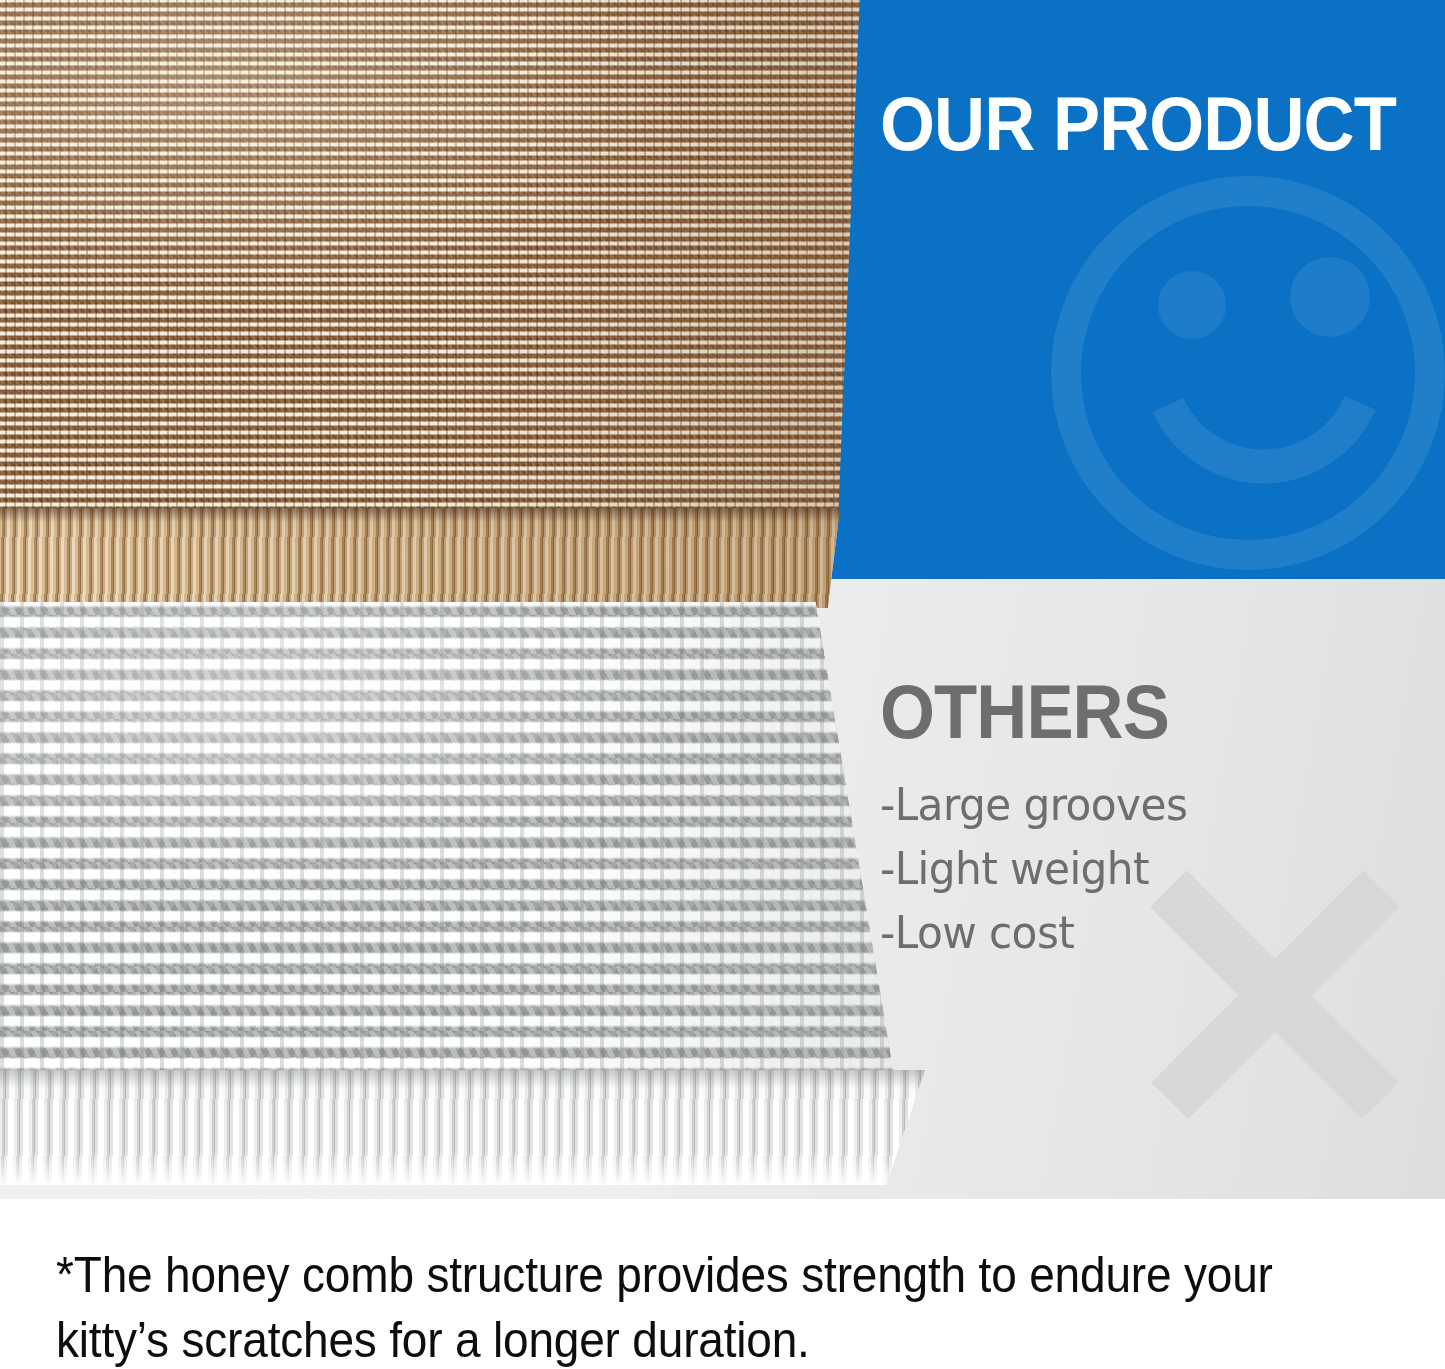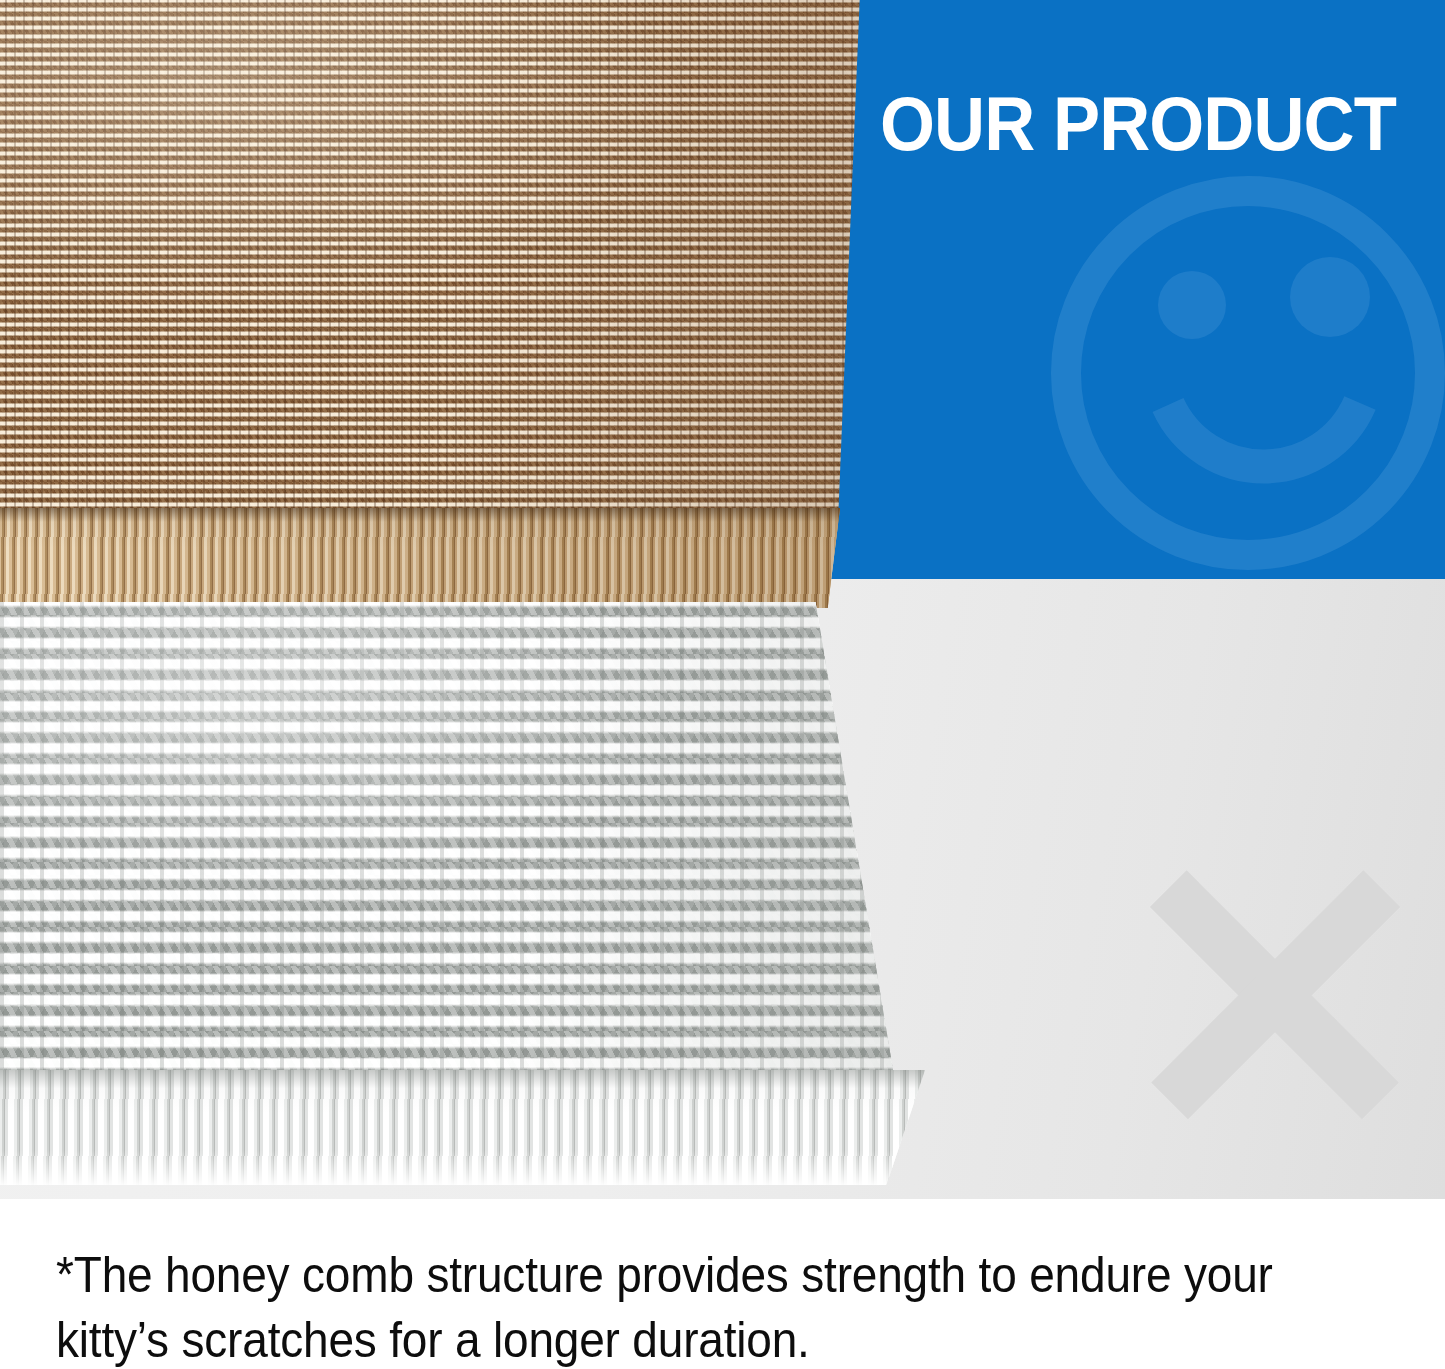--- a/index.html
+++ b/index.html
@@ -269,16 +269,24 @@
     <div class="board-brown"></div>
     <div class="edge-brown"></div>
     <div class="board-white"></div>
     <div class="edge-white"></div>
   </div>
 
   <div class="txt-product">
     <div class="heading-product">OUR PRODUCT</div>
   </div>
 
+  <div class="txt-others">
+    <div class="heading-others">OTHERS</div>
+    <ul class="bullets-others">
+      <li>-Large grooves</li>
+      <li>-Light weight</li>
+      <li>-Low cost</li>
+    </ul>
+  </div>
 
   <div class="footnote">*The honey comb structure provides strength to endure your kitty’s scratches for a longer duration.</div>
 
 </div>
 
 </body></html>

